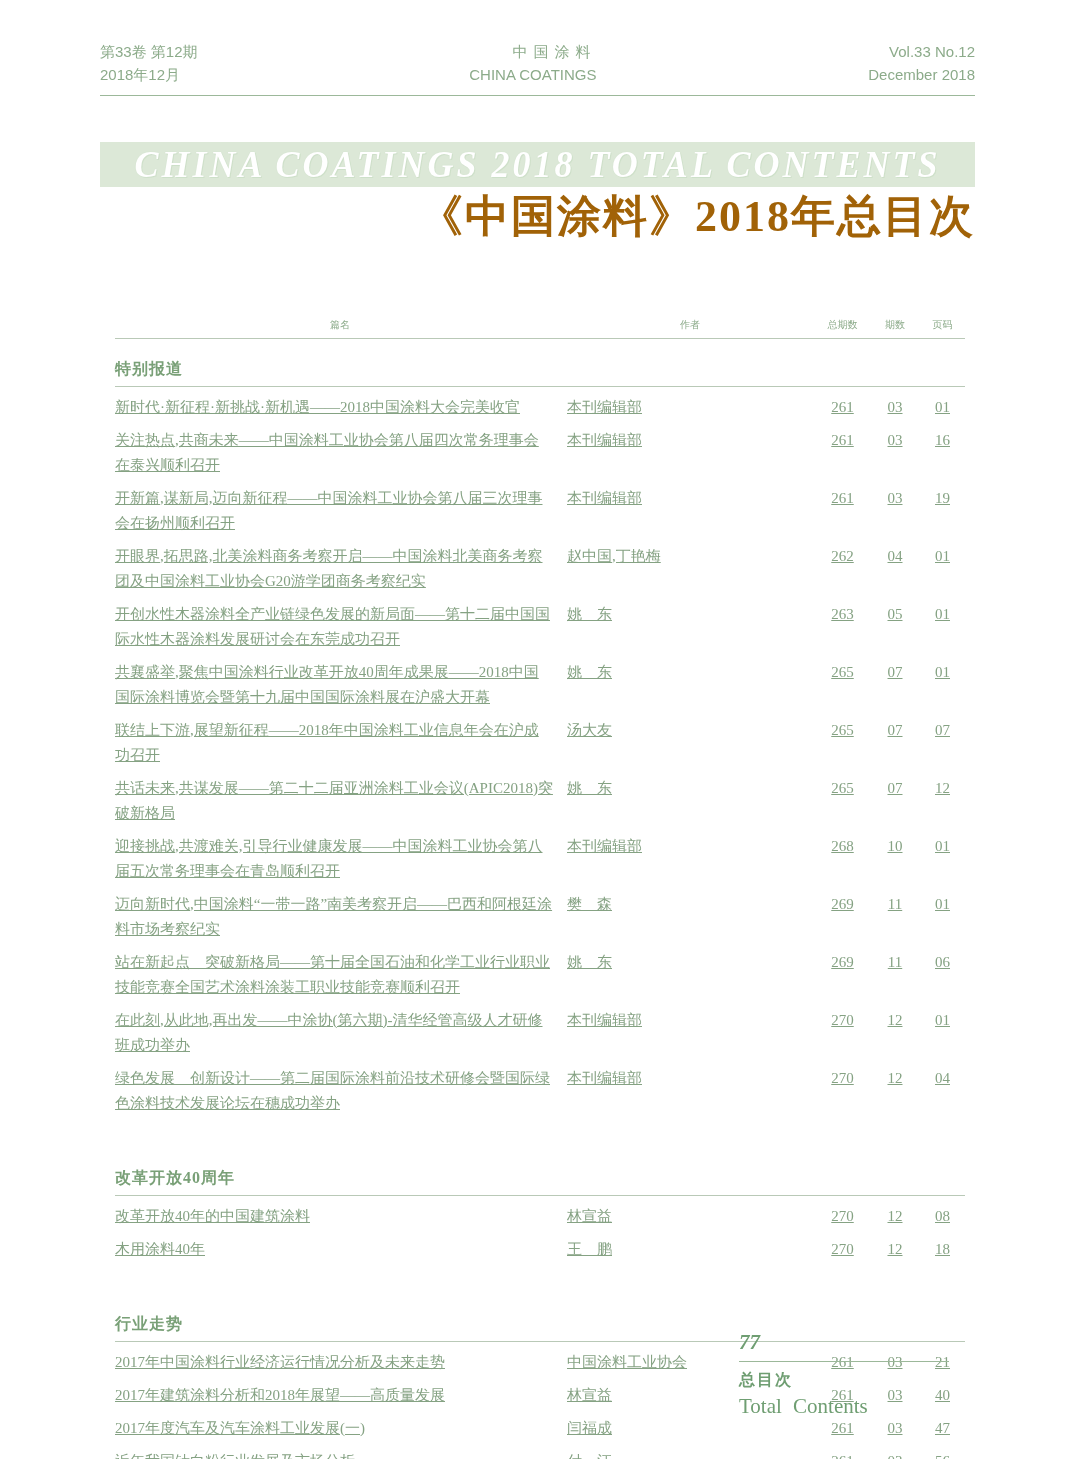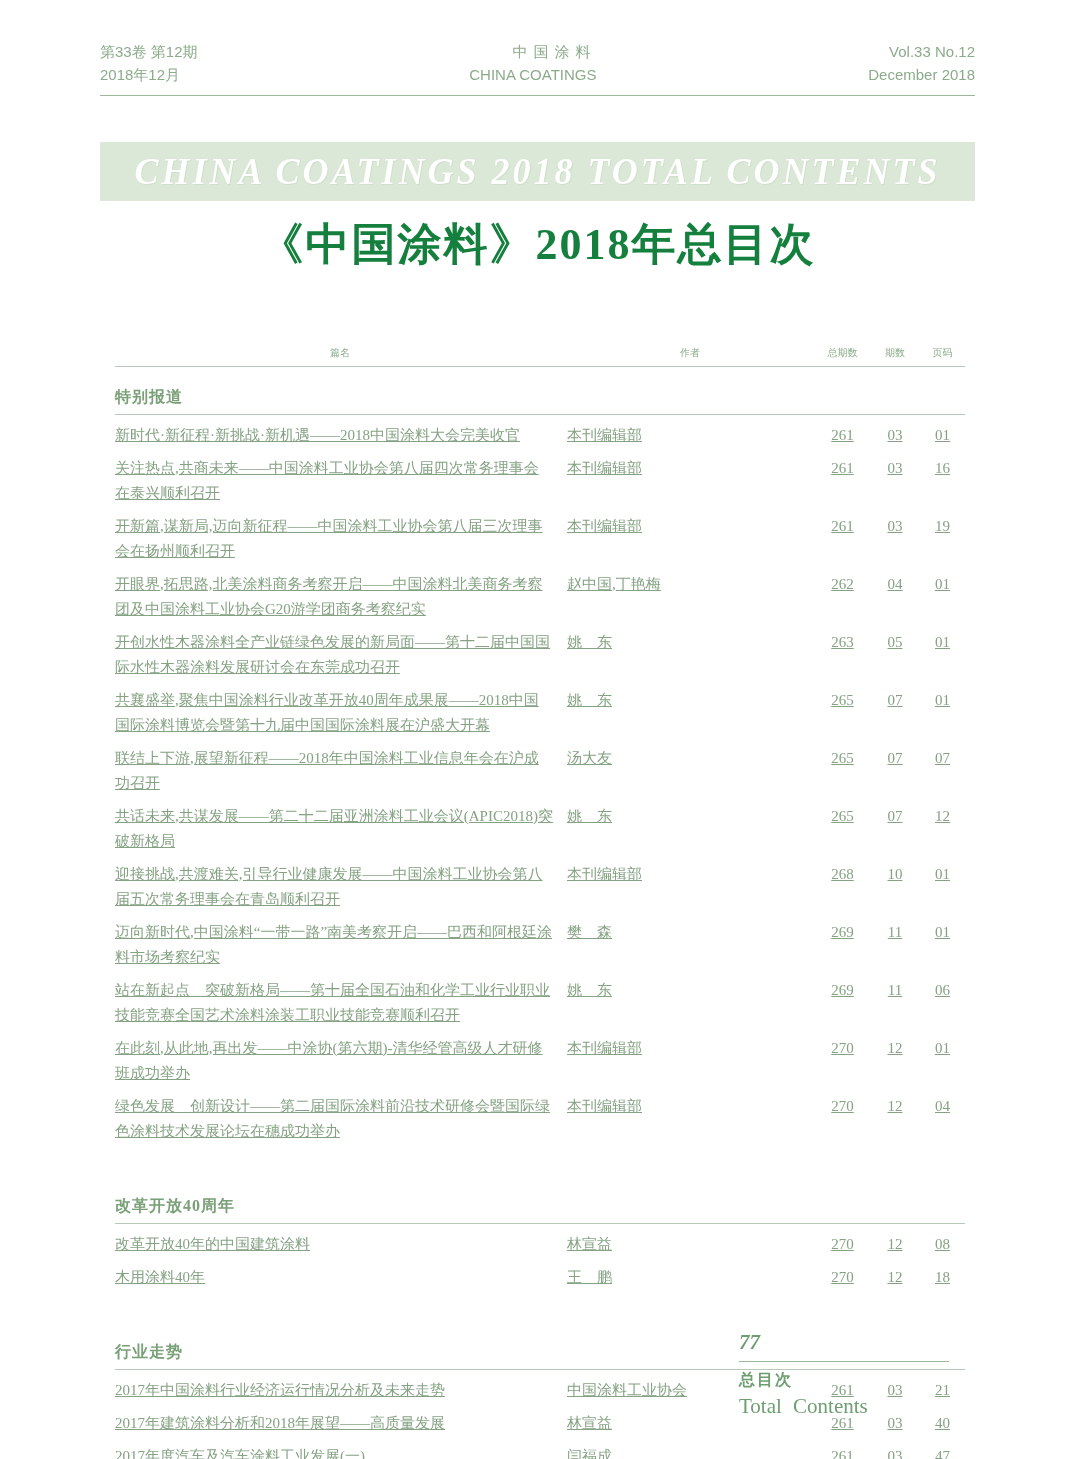--- a/index.html
+++ b/index.html
@@ -16,36 +16,36 @@
     padding-top:40px;padding-bottom:8px;border-bottom:1.5px solid #9cb89a;
     font-size:15px;line-height:1.55;color:#8cab8a;
   }
   .jheader .col{white-space:nowrap;}
   .jheader .col.center{text-align:right;}
   .jheader .col.right{text-align:right;}
   .jheader .cn-title{letter-spacing:6px;}
 
   
   .banner{
-    margin-top:46px;height:59px;background:#dce8d7;
+    margin-top:46px;height:45px;background:#dce8d7;
     display:flex;align-items:center;justify-content:center;overflow:hidden;
   }
   .banner span{
     font-family:"Liberation Serif","DejaVu Serif",serif;
     font-weight:bold;font-style:italic;font-size:36px;line-height:42px;
     color:#ffffff;letter-spacing:3px;white-space:nowrap;
     text-shadow:0 0 1px #c7dbc2, 1px 1px 0 #cfe0ca;
     transform:scaleY(1.05);
   }
 
   
   .main-title{
-    margin-top:14px;text-align:center;
-    font-family:"Liberation Serif","DejaVu Serif",serif;
-    font-weight:bold;font-size:44px;letter-spacing:2px;color:#15803d;
+    text-align:right;
+    font-family:"Liberation Serif","DejaVu Serif",serif;
+    font-weight:bold;font-size:44px;letter-spacing:2px;color:#a16207;
   }
 
   
   .toc{margin-top:72px;width:850px;margin-left:15px;
        font-family:"Liberation Serif","DejaVu Serif",serif;}
   .toc-cols{
     display:grid;grid-template-columns:450px 250px 55px 50px 45px;
     font-size:10px;color:#8cab8a;padding-bottom:6px;
     border-bottom:1px solid #b9c9b7;
   }

